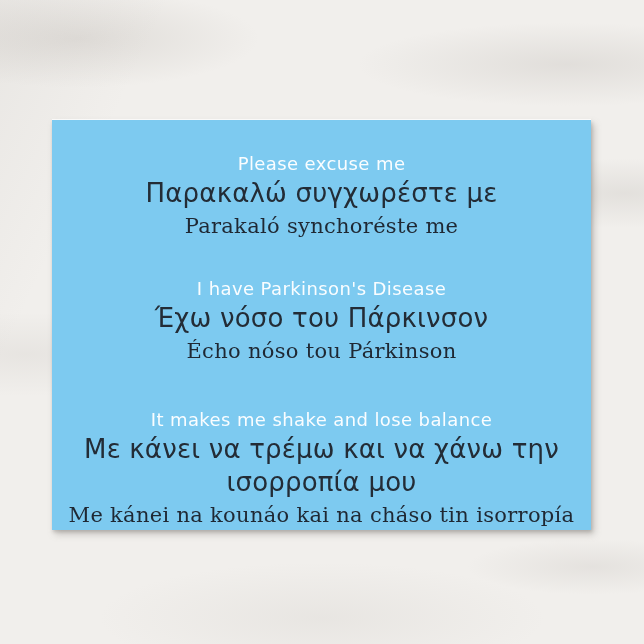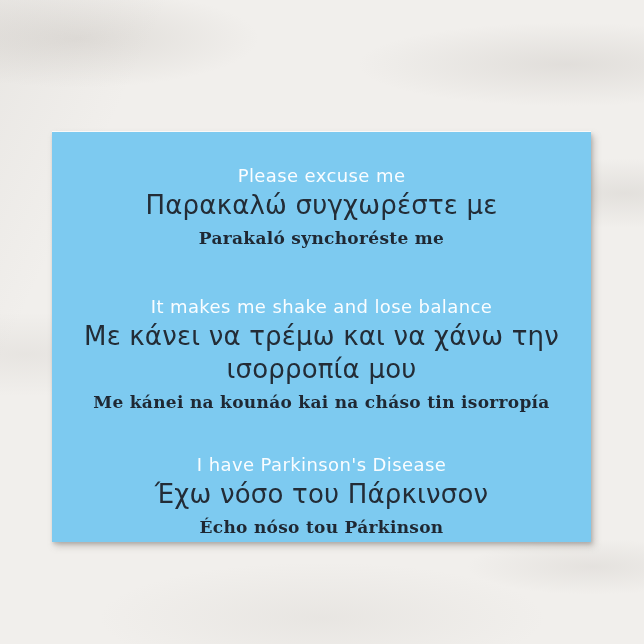--- a/index.html
+++ b/index.html
@@ -27,21 +27,21 @@
       radial-gradient(ellipse 320px 80px at 50% 96%, rgba(178,172,165,0.14), transparent 70%),
       radial-gradient(ellipse 180px 40px at 92% 88%, rgba(172,166,160,0.18), transparent 70%),
       linear-gradient(115deg, rgba(160,155,150,0.10) 0%, transparent 18%),
       #f1efec;
   }
 
   
   .card {
     position: absolute;
     left: 52px;
-    top: 132px;
+    top: 120px;
     width: 539px;
     height: 410px;
     padding-top: 30px;
     text-align: center;
     box-shadow:
       0 -1px 0 rgba(255,255,255,0.75),
       3px 4px 7px rgba(110,105,100,0.35),
       1px 2px 3px rgba(110,105,100,0.25);
   }
 
@@ -60,45 +60,45 @@
   .line-gr {
     font-family: "DejaVu Sans", "Liberation Sans", sans-serif;
     font-size: 26px;
     line-height: 33px;
     letter-spacing: 0.2px;
     font-weight: 400;
   }
 
   .line-tr {
     font-family: "DejaVu Serif", "Liberation Serif", serif;
-    font-size: 17px;
+    font-size: 21px;
     line-height: 33px;
     letter-spacing: 0.3px;
-    font-weight: 700;
+    font-weight: 400;
   }
 </style>
 </head>
 <body>
 
 <div class="scene">
 
   <div class="card" id="postcard" style="background: rgb(125, 202, 240);">
 
     <div class="phrase-block b1">
       <div class="line-en" style="color: rgb(250, 253, 255);">Please excuse me</div>
       <div class="line-gr" style="color: rgb(35, 44, 54);">Παρακαλώ συγχωρέστε με</div>
       <div class="line-tr" style="color: rgb(31, 40, 51);">Parakaló synchoréste me</div>
     </div>
 
+    <div class="phrase-block b2">
+      <div class="line-en" style="color: rgb(250, 253, 255);">I have Parkinson's Disease</div>
+      <div class="line-gr" style="color: rgb(35, 44, 54);">Έχω νόσο του Πάρκινσον</div>
+      <div class="line-tr" style="color: rgb(31, 40, 51);">Écho nóso tou Párkinson</div>
+    </div>
+
     <div class="phrase-block b3">
       <div class="line-en" style="color: rgb(250, 253, 255);">It makes me shake and lose balance</div>
       <div class="line-gr" style="color: rgb(35, 44, 54);">Με κάνει να τρέμω και να χάνω την ισορροπία μου</div>
       <div class="line-tr" style="color: rgb(31, 40, 51);">Me kánei na kounáo kai na cháso tin isorropía</div>
     </div>
 
-    <div class="phrase-block b2">
-      <div class="line-en" style="color: rgb(250, 253, 255);">I have Parkinson's Disease</div>
-      <div class="line-gr" style="color: rgb(35, 44, 54);">Έχω νόσο του Πάρκινσον</div>
-      <div class="line-tr" style="color: rgb(31, 40, 51);">Écho nóso tou Párkinson</div>
-    </div>
-
   </div>
 </div>
 
 </body></html>

